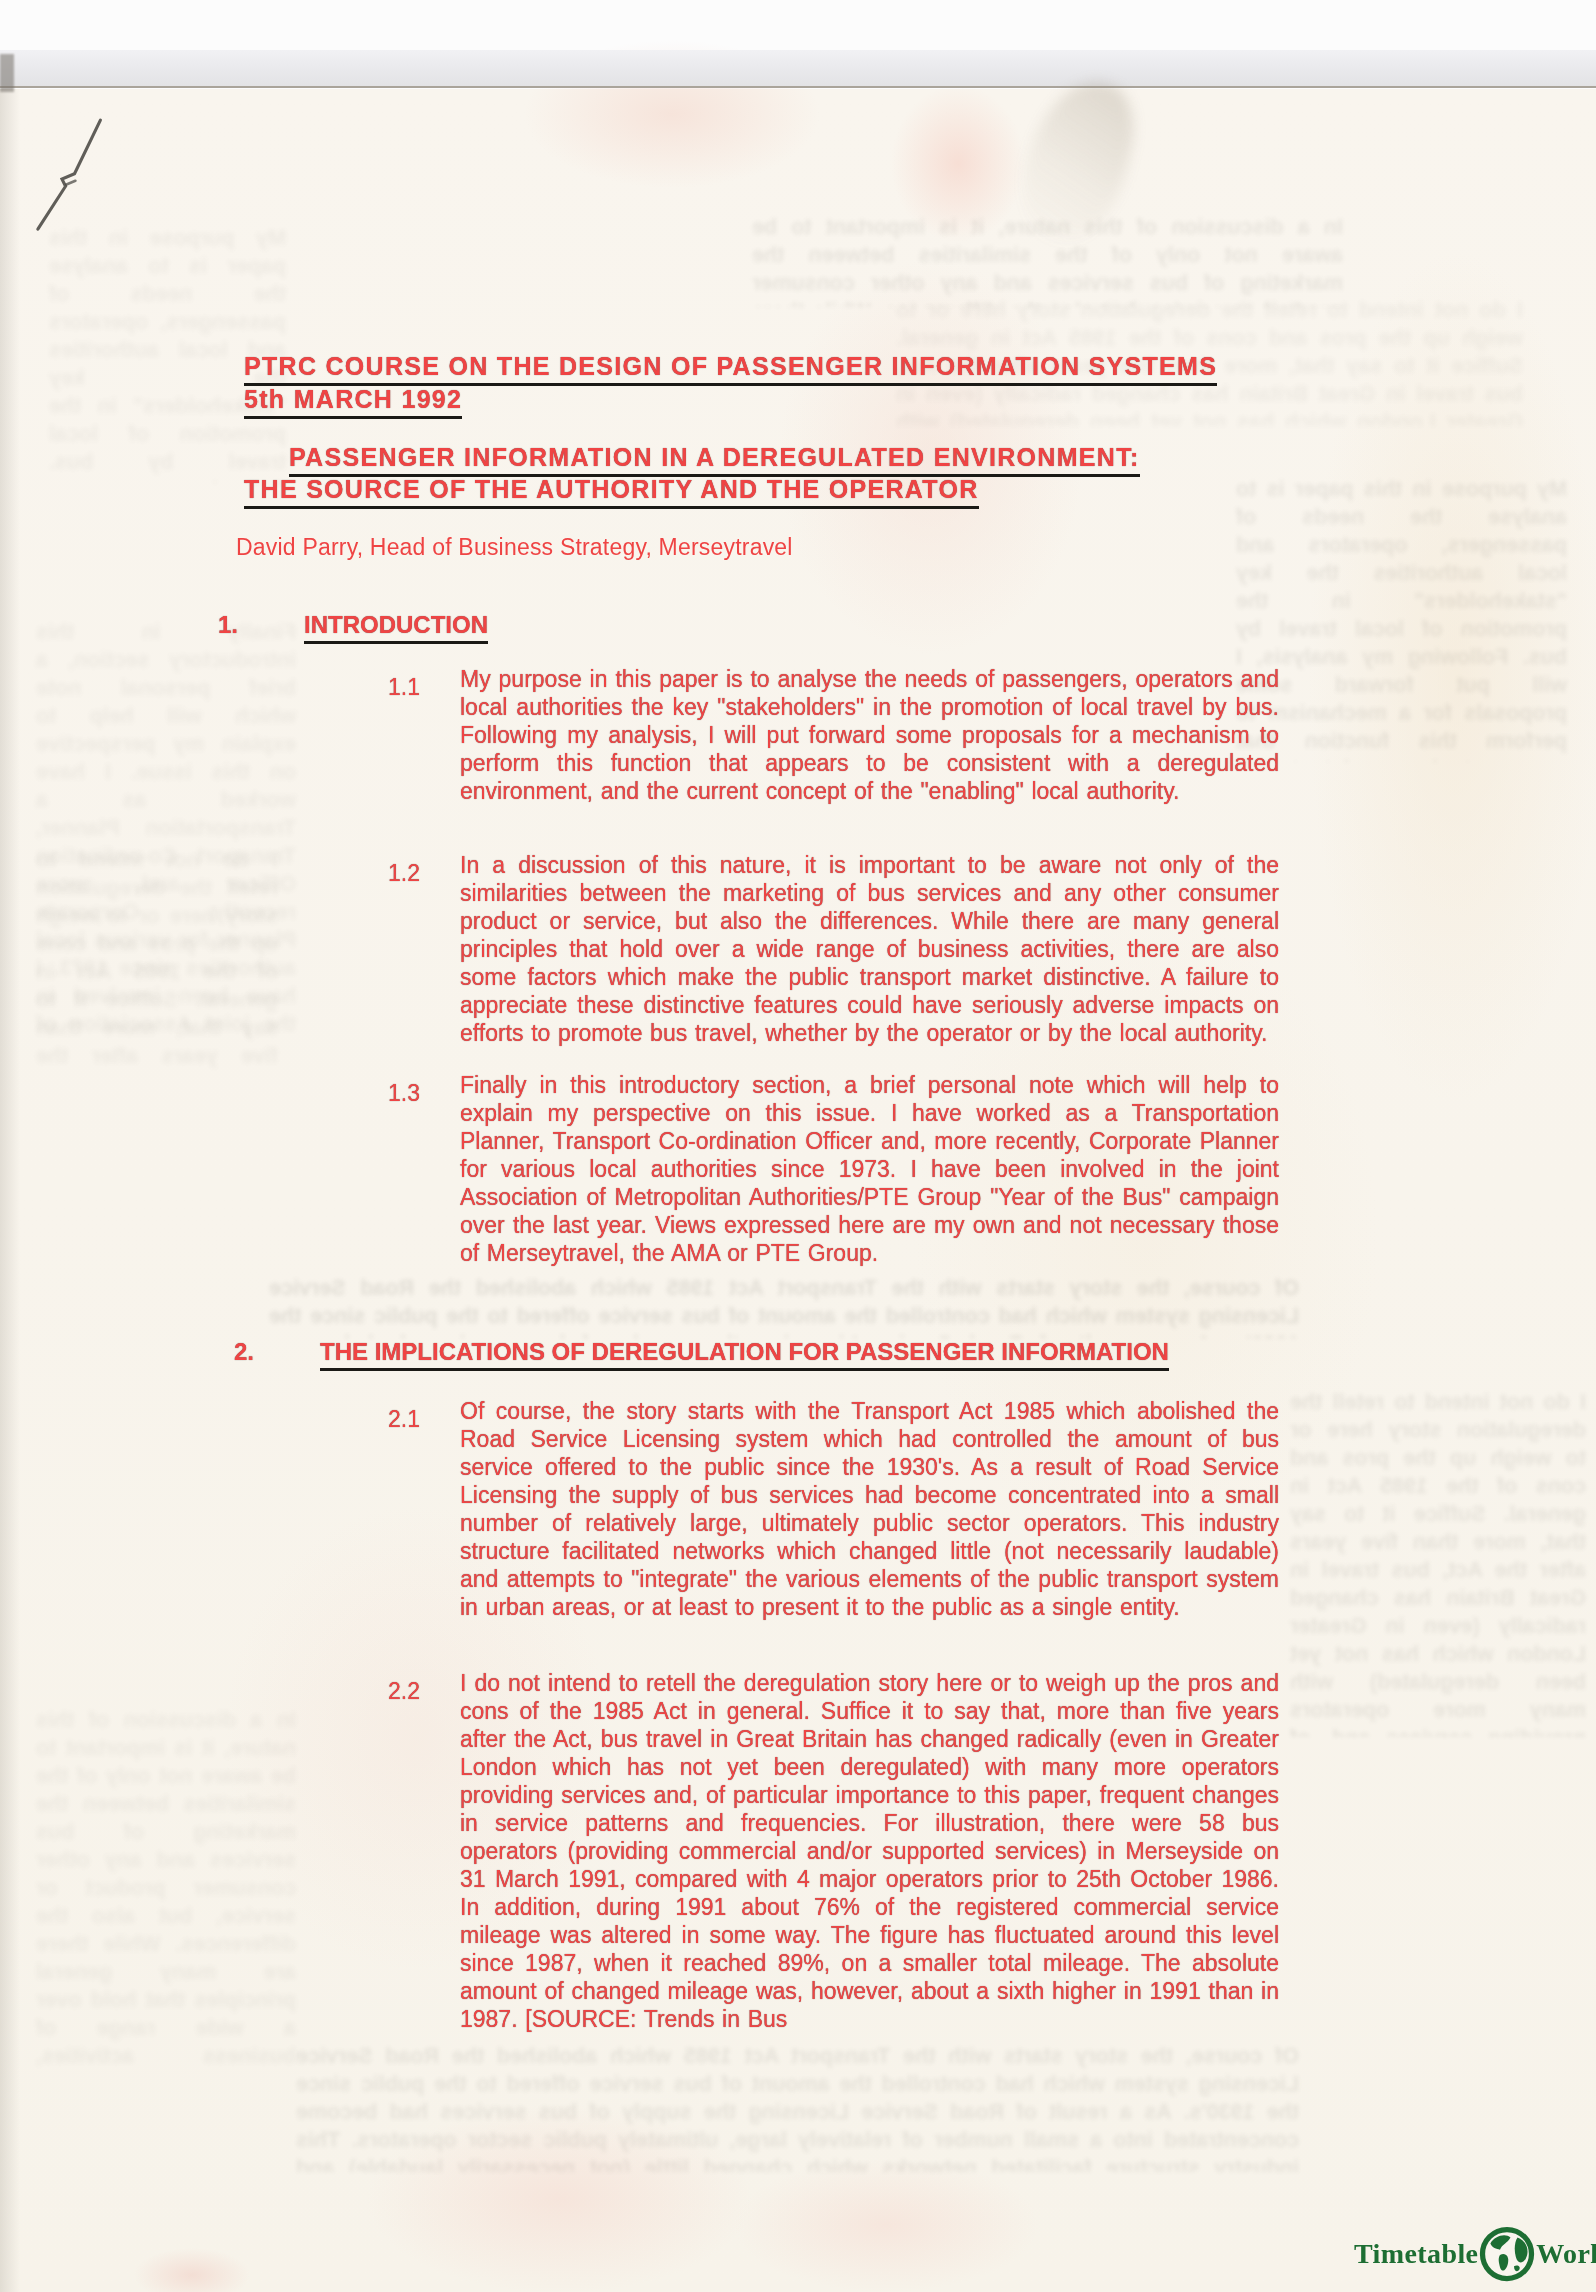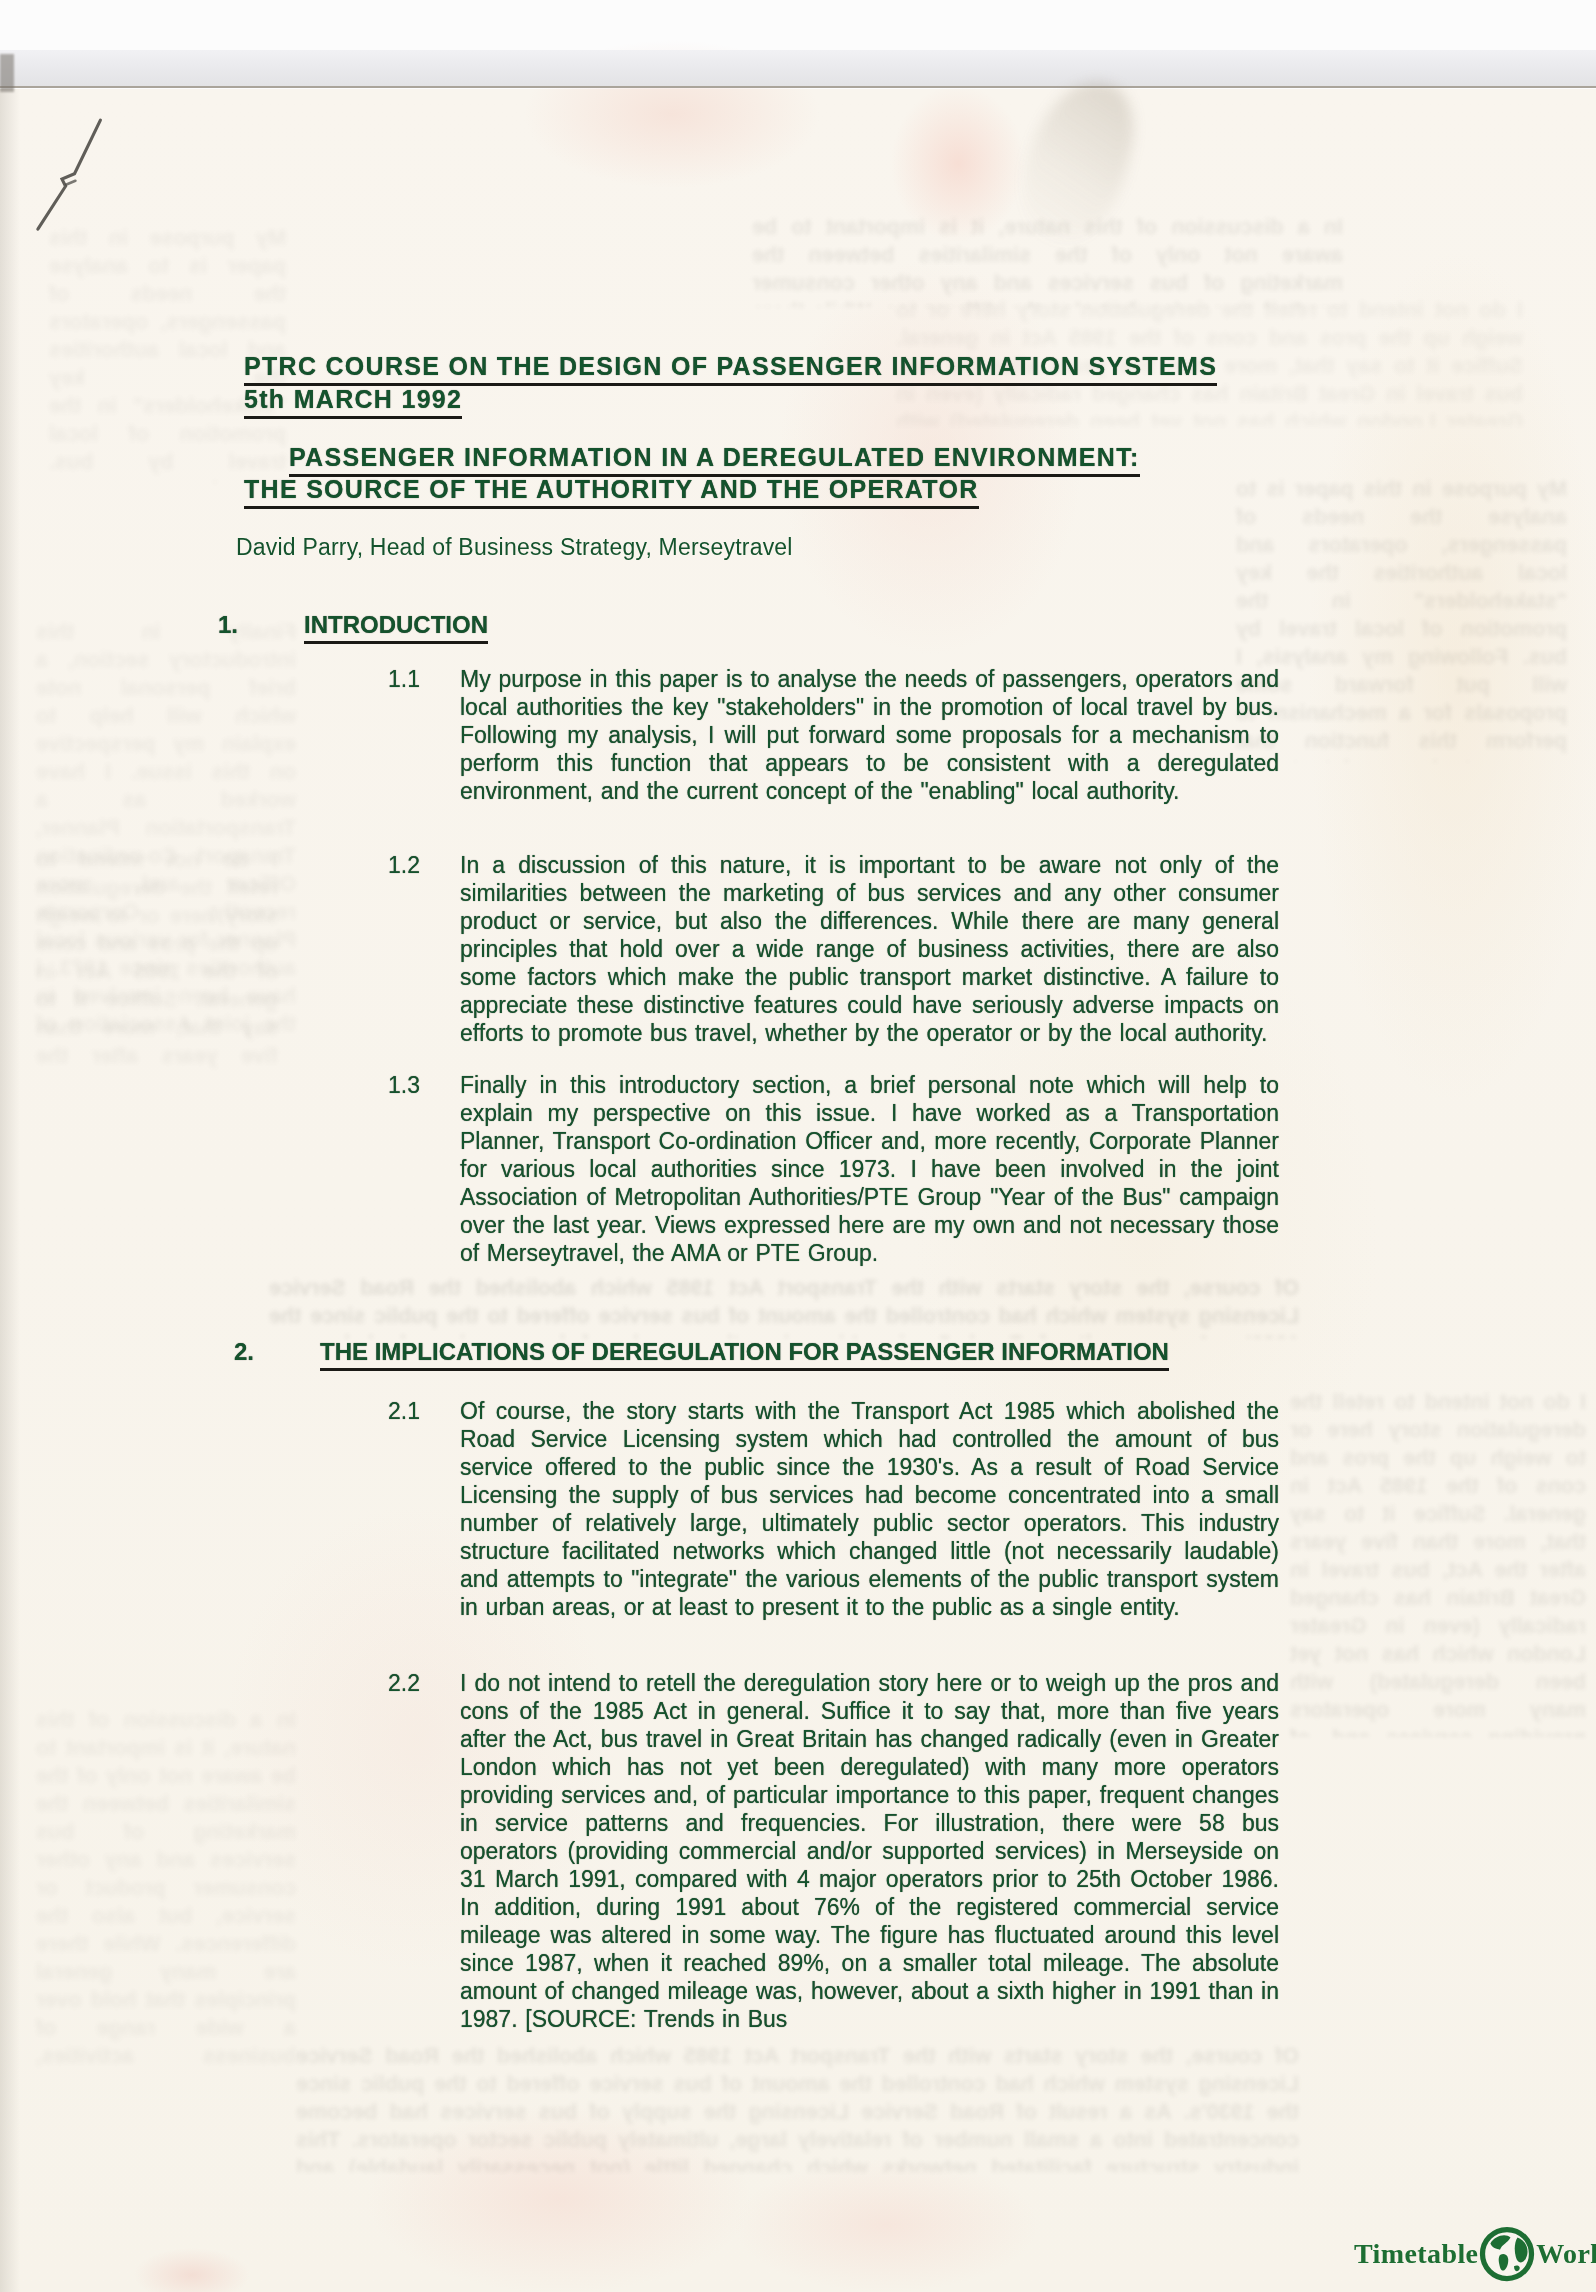--- a/index.html
+++ b/index.html
@@ -38,36 +38,36 @@
   
   .bleed{
     position:absolute;z-index:1;overflow:hidden;pointer-events:none;
     transform:scaleX(-1);filter:blur(2px);
     color:#5d5a51;opacity:.11;font-weight:bold;
     font-size:21.5px;line-height:28px;text-align:justify;word-spacing:2.7px;
   }
   .bleed.faint{opacity:.07;filter:blur(2.5px);}
   .bleed.strong{opacity:.14;}
   
-  .ink{color:#14532d;text-shadow:0 0 0.9px rgba(38,37,31,.78);}
+  .ink{color:#ef4444;text-shadow:0 0 0.9px rgba(38,37,31,.78);}
   .h{
     position:absolute;left:244px;z-index:4;
     font-size:25px;font-weight:bold;letter-spacing:1.3px;line-height:30px;
     white-space:nowrap;
   }
   .u{border-bottom:3.6px solid #1b1a16;padding-bottom:1.8px;display:inline-block;}
   .author{
     position:absolute;left:236px;z-index:4;
     font-size:23px;font-weight:normal;letter-spacing:0.2px;white-space:nowrap;
     text-shadow:none;
   }
   .sec{position:absolute;left:218px;z-index:4;font-size:24px;font-weight:bold;white-space:nowrap;}
   .snum{display:inline-block;width:86px;font-weight:bold;}
   .para{position:absolute;left:388px;width:896px;z-index:4;font-size:23px;line-height:28px;}
-  .pnum{position:absolute;left:0;top:0;}
+  .pnum{position:absolute;left:0;top:8px;}
   .ptext{margin-left:72px;width:819px;text-align:justify;word-spacing:1.3px;}
   
   .logo{
     position:absolute;left:1354px;top:2226px;z-index:5;
     display:flex;align-items:center;
     font-family:"Liberation Serif", serif;font-weight:bold;
     font-size:28px;color:#1d6e33;letter-spacing:0.4px;
   }
   .logo .globe{margin:0 0.9px;flex:0 0 auto;}
 </style>

